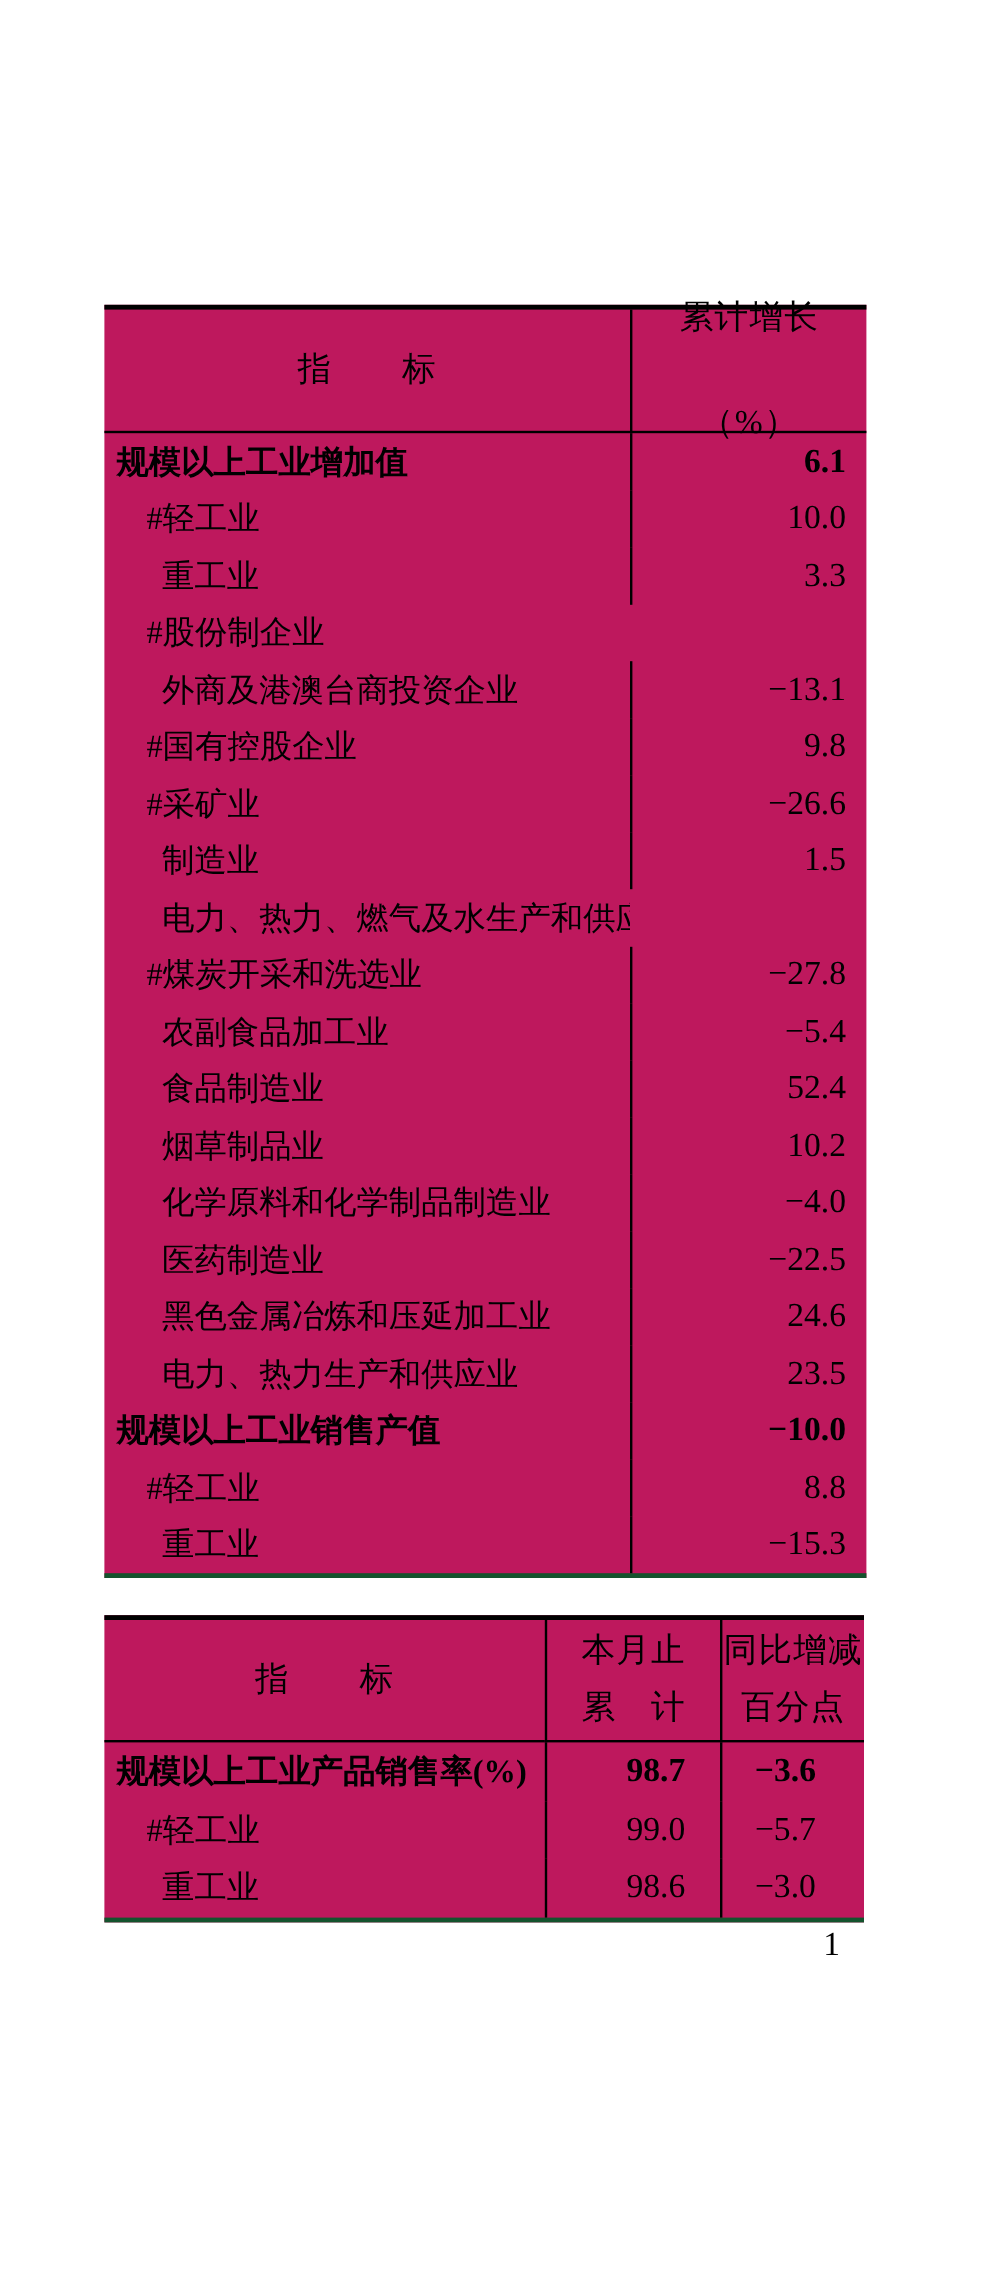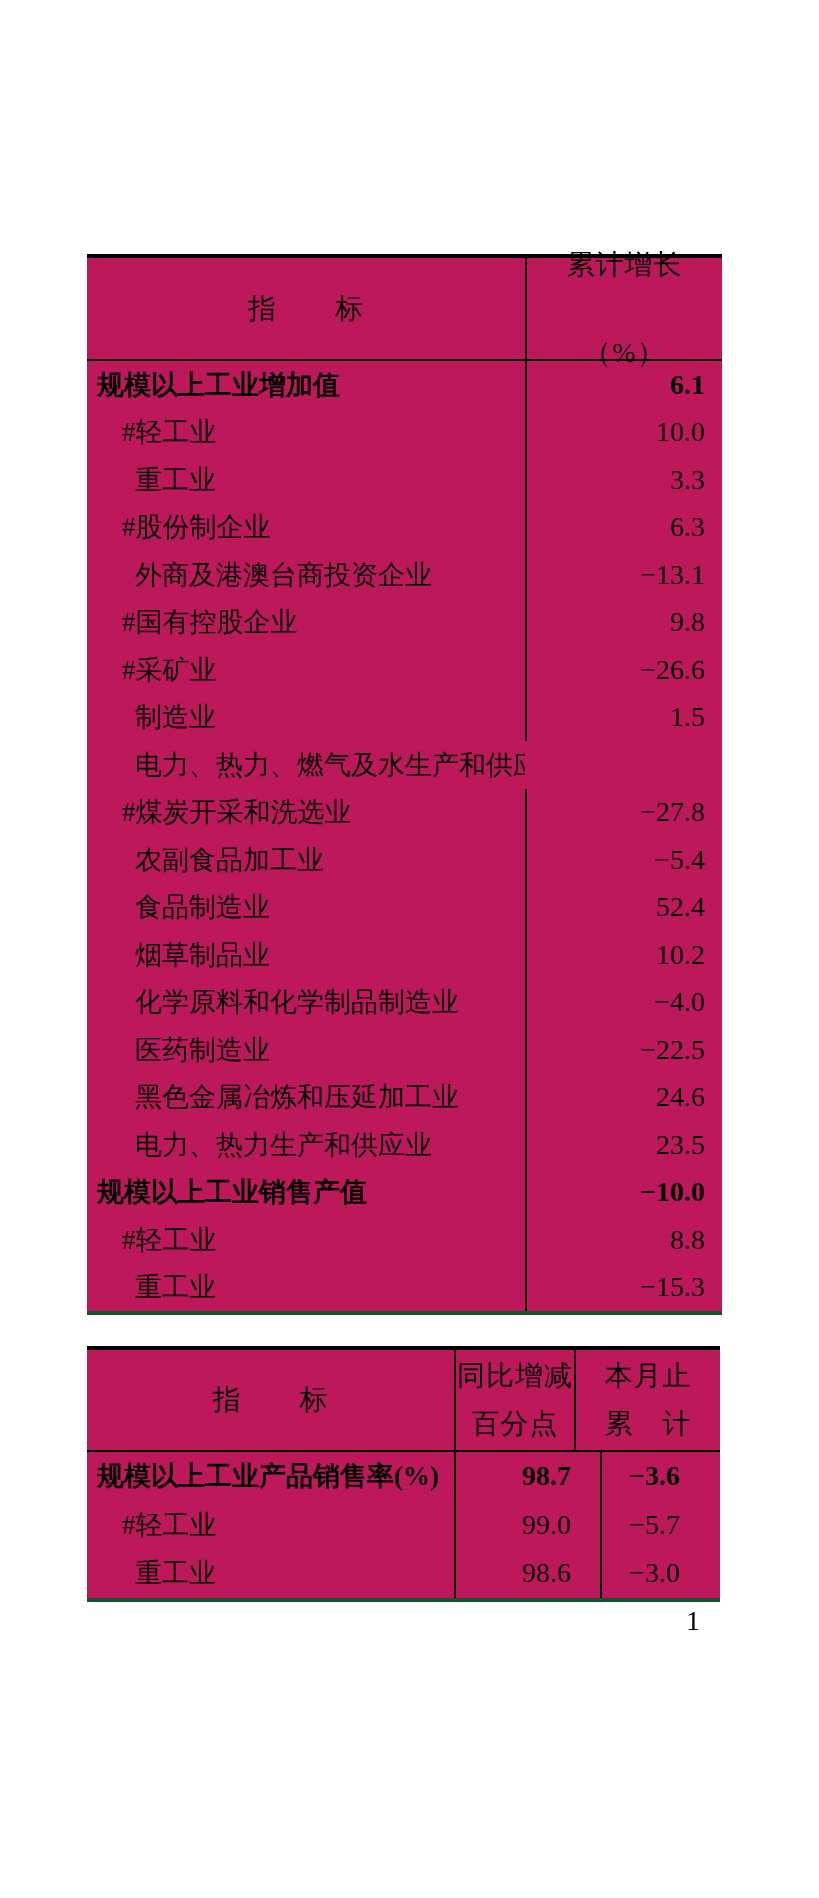--- a/index.html
+++ b/index.html
@@ -91,23 +91,20 @@
           <span class="label-txt">重工业</span>
         </div>
         <div class="cell c-val">
           <span class="val-txt">3.3</span>
         </div>
       </div>
       <div class="row">
         <div class="cell c-label ind1">
           <span class="label-txt">#股份制企业</span>
         </div>
-        <div class="cell c-val">
-          <span class="val-txt">6.3</span>
-        </div>
       </div>
       <div class="row">
         <div class="cell c-label ind2">
           <span class="label-txt">外商及港澳台商投资企业</span>
         </div>
         <div class="cell c-val">
           <span class="val-txt">−13.1</span>
         </div>
       </div>
       <div class="row">
@@ -228,27 +225,27 @@
         </div>
       </div>
     </div>
 </div>
 
 <div id="table2" class="tbl">
   <div class="hdr">
     <div class="hcell c-label">
       <span>指　　标</span>
     </div>
+    <div class="hcell c-v1" style="justify-content:center;padding-right:0;">
+      <span>本月止</span>
+      <span>累　计</span>
+    </div>
     <div class="hcell c-v2" style="justify-content:center;padding-right:0;">
       <span>同比增减</span>
       <span>百分点</span>
-    </div>
-    <div class="hcell c-v1" style="justify-content:center;padding-right:0;">
-      <span>本月止</span>
-      <span>累　计</span>
     </div>
   </div>
   <div id="t2-rows">
       <div class="row bold">
         <div class="cell c-label ind0">
           <span class="label-txt">规模以上工业产品销售率(%)</span>
         </div>
         <div class="cell c-v1">
           <span class="val-txt">98.7</span>
         </div>

